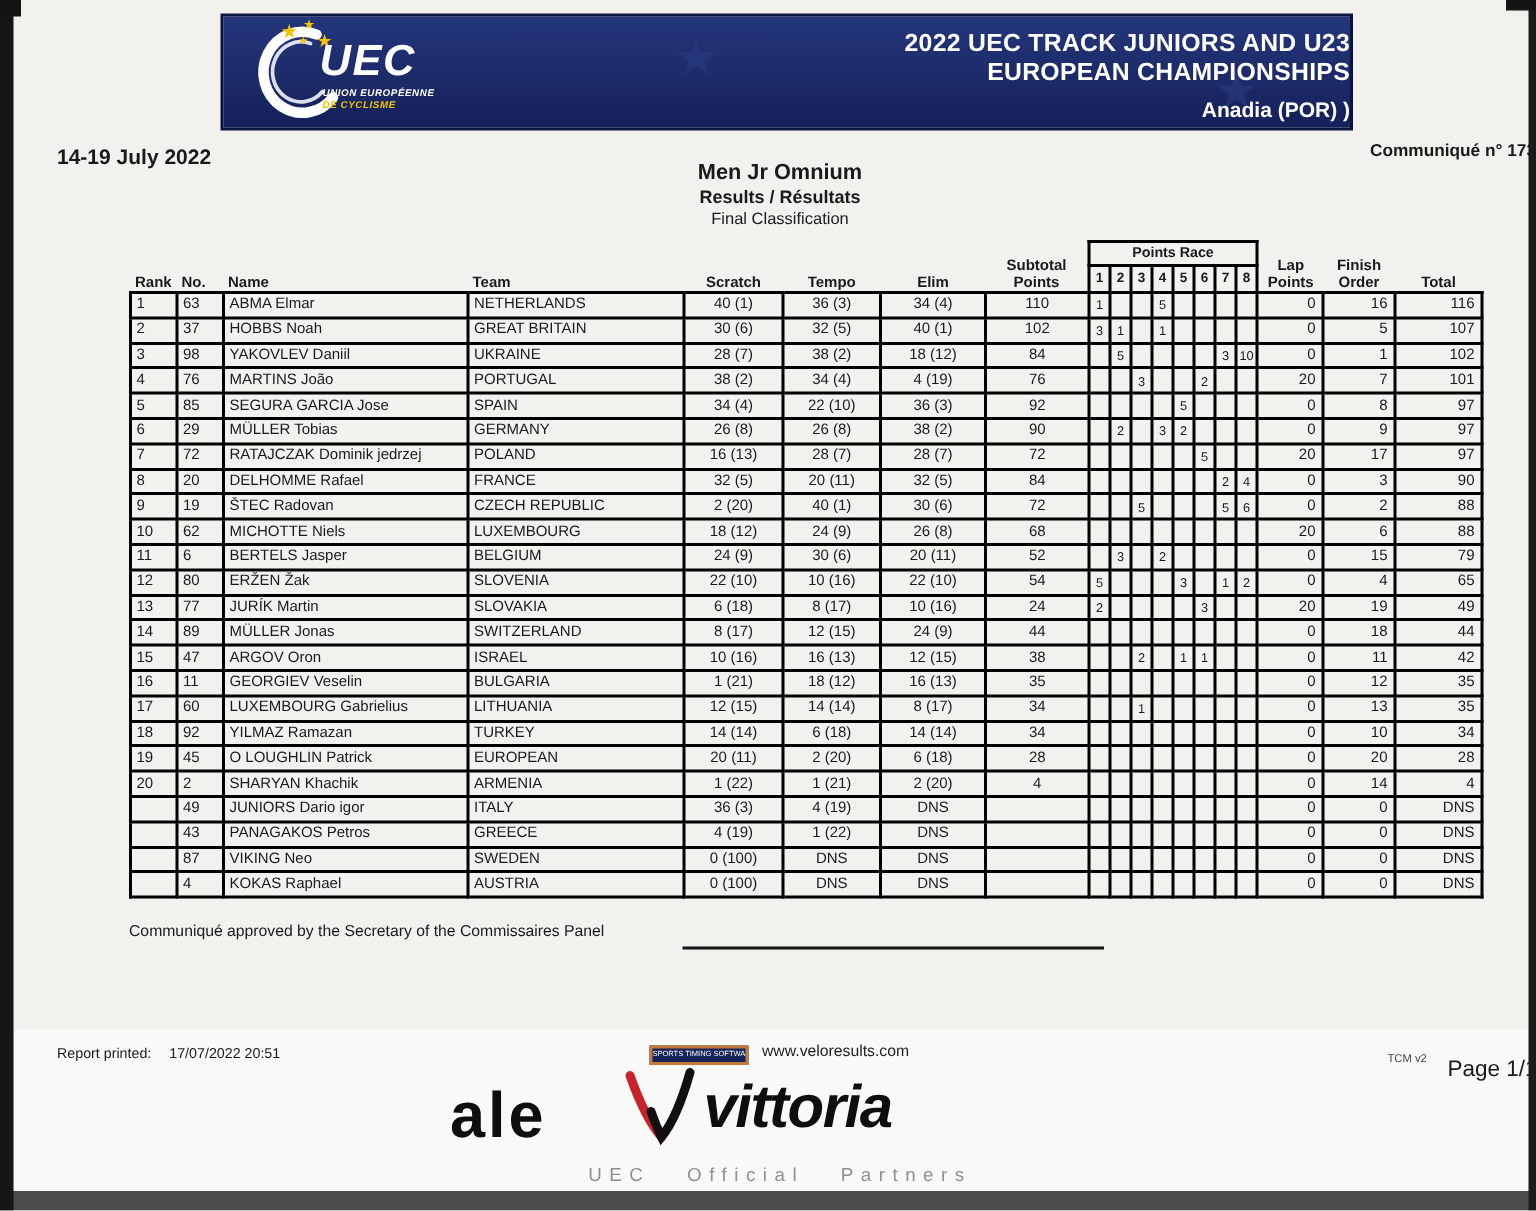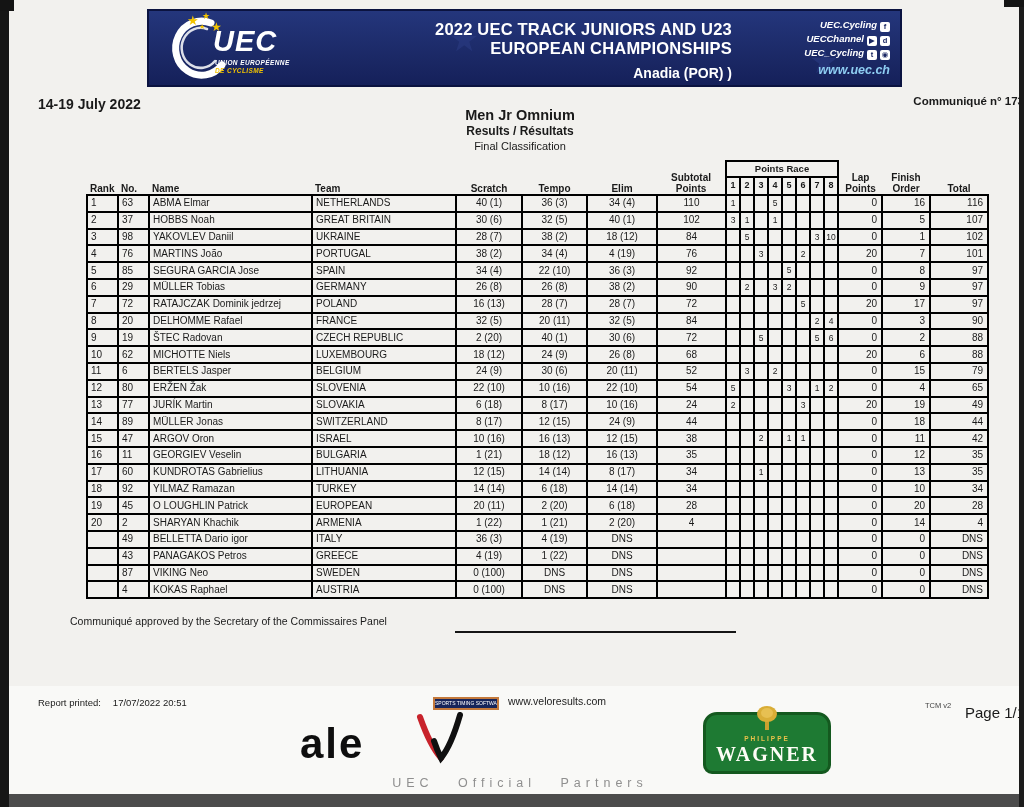--- a/index.html
+++ b/index.html
@@ -46,21 +46,21 @@
   th.h-left{text-align:left;padding-left:3px;}
   th.h-mid{text-align:center;}
   th.pr-box{border:2px solid #000;text-align:center;font-size:9.5px;vertical-align:middle;height:14px;}
   th.pr-num{border:2px solid #000;text-align:center;font-size:9px;vertical-align:middle;padding:0;}
   .results td{border:2px solid #000;font-size:10px;height:14.8px;padding:0 3px;line-height:1;vertical-align:middle;overflow:hidden;white-space:nowrap;}
   td.c-left{text-align:left;}
   td.c-mid{text-align:center;}
   td.c-pr{text-align:center;font-size:8.5px;padding:0 1px;}
   td.c-right{text-align:right;padding-right:4px;}
 
-  .approval{position:absolute;left:70px;top:615px;font-size:10.5px;z-index:2;}
+  .approval{position:absolute;left:86px;top:615px;font-size:10.5px;z-index:2;}
   .sig-line{position:absolute;left:455px;top:613px;width:281px;height:18px;border-bottom:2px solid #151515;z-index:2;}
 
   
   .report{position:absolute;left:38px;top:697px;font-size:9.5px;z-index:2;}
   .report .val{margin-left:12px;}
   .timing-logo{position:absolute;left:433px;top:697px;width:66px;height:13px;background:#16245a;border:2px solid #c4793b;box-sizing:border-box;color:#fff;font-size:5px;line-height:9px;text-align:center;white-space:nowrap;overflow:hidden;z-index:2;}
   .velo{position:absolute;left:508px;top:695px;font-size:10.5px;color:#222;z-index:2;}
   .tcm{position:absolute;left:925px;top:701px;font-size:7.5px;color:#444;z-index:2;text-align:center;}
   .pageno{position:absolute;left:965px;top:704px;font-size:15px;white-space:nowrap;z-index:2;}
 
@@ -96,28 +96,20 @@
         <span style="left:50px;top:12px;font-size:7px;">★</span>
       </span>
       <div class="logo-uec">UEC</div>
       <div class="logo-sub1">UNION EUROPÉENNE</div>
       <div class="logo-sub2">DE CYCLISME</div>
     </div>
     <div class="banner-center">
       <div class="bc-l1">2022 UEC TRACK JUNIORS AND U23</div>
       <div class="bc-l2">EUROPEAN CHAMPIONSHIPS</div>
       <div class="bc-loc">Anadia (POR) )</div>
-    </div>
-    <div class="banner-right">
-      <div id="social-rows">
-          <div class="soc-row"><span>UEC.Cycling</span><span class="soc-ico">f</span></div>
-          <div class="soc-row"><span>UECChannel</span><span class="soc-ico">▶</span><span class="soc-ico">d</span></div>
-          <div class="soc-row"><span>UEC_Cycling</span><span class="soc-ico">t</span><span class="soc-ico">◉</span></div>
-        </div>
-      <div class="uec-web">www.uec.ch</div>
     </div>
   </div>
 
   <div class="date-range">14-19 July 2022</div>
   <div class="communique">Communiqué n° 173</div>
   <div class="title-1">Men Jr Omnium</div>
   <div class="title-2">Results / Résultats</div>
   <div class="title-3">Final Classification</div>
 
   <table class="results">
@@ -504,21 +496,21 @@
           <td class="c-pr"></td>
           <td class="c-pr"></td>
           <td class="c-pr"></td>
           <td class="c-right">0</td>
           <td class="c-right">12</td>
           <td class="c-right">35</td>
         </tr>
         <tr>
           <td class="c-left">17</td>
           <td class="c-left">60</td>
-          <td class="c-left">KUNDROTAS Gabrielius</td>
+          <td class="c-left">LUXEMBOURG Gabrielius</td>
           <td class="c-left">LITHUANIA</td>
           <td class="c-mid">12 (15)</td>
           <td class="c-mid">14 (14)</td>
           <td class="c-mid">8 (17)</td>
           <td class="c-mid">34</td>
           <td class="c-pr"></td>
           <td class="c-pr"></td>
           <td class="c-pr">1</td>
           <td class="c-pr"></td>
           <td class="c-pr"></td>
@@ -588,21 +580,21 @@
           <td class="c-pr"></td>
           <td class="c-pr"></td>
           <td class="c-pr"></td>
           <td class="c-right">0</td>
           <td class="c-right">14</td>
           <td class="c-right">4</td>
         </tr>
         <tr>
           <td class="c-left"></td>
           <td class="c-left">49</td>
-          <td class="c-left">BELLETTA Dario igor</td>
+          <td class="c-left">JUNIORS Dario igor</td>
           <td class="c-left">ITALY</td>
           <td class="c-mid">36 (3)</td>
           <td class="c-mid">4 (19)</td>
           <td class="c-mid">DNS</td>
           <td class="c-mid"></td>
           <td class="c-pr"></td>
           <td class="c-pr"></td>
           <td class="c-pr"></td>
           <td class="c-pr"></td>
           <td class="c-pr"></td>
@@ -689,29 +681,21 @@
   <div class="velo">www.veloresults.com</div>
   <div class="tcm">TCM v2</div>
   <div class="pageno">Page  1/1</div>
 
   <div class="ale-logo">ale</div>
   <div class="vittoria-logo">
     <svg width="54" height="52" viewBox="0 0 54 52">
       <path d="M7 5 C 13 22, 21 38, 28 46" stroke="#c8232b" stroke-width="6" fill="none" stroke-linecap="round"></path>
       <path d="M47 3 C 43 17, 37 35, 28 46 C 25 40, 23 35, 21 29" stroke="#101010" stroke-width="6" fill="none" stroke-linecap="round"></path>
     </svg>
-  </div>
-  <div class="wagner-logo">
-    <svg class="wagner-tree" width="30" height="26" viewBox="0 0 30 26">
-      <rect x="13" y="13" width="4" height="12" fill="#caa02f"></rect>
-      <ellipse cx="15" cy="9" rx="10" ry="8" fill="#d9ad36"></ellipse>
-      <ellipse cx="15" cy="8" rx="6" ry="5" fill="#e7c052"></ellipse>
-    </svg>
-    <div class="wagner-top">PHILIPPE</div>
-    <div class="wagner-name">WAGNER</div>
+    <span class="vittoria-text">vittoria</span>
   </div>
   <div class="partners">UEC Official Partners</div>
 
   <div class="edge-left"></div>
   <div class="edge-right"></div>
   <div class="corner-tl"></div>
   <div class="corner-tr"></div>
   <div class="bottom-bar"></div>
 </div>
 

